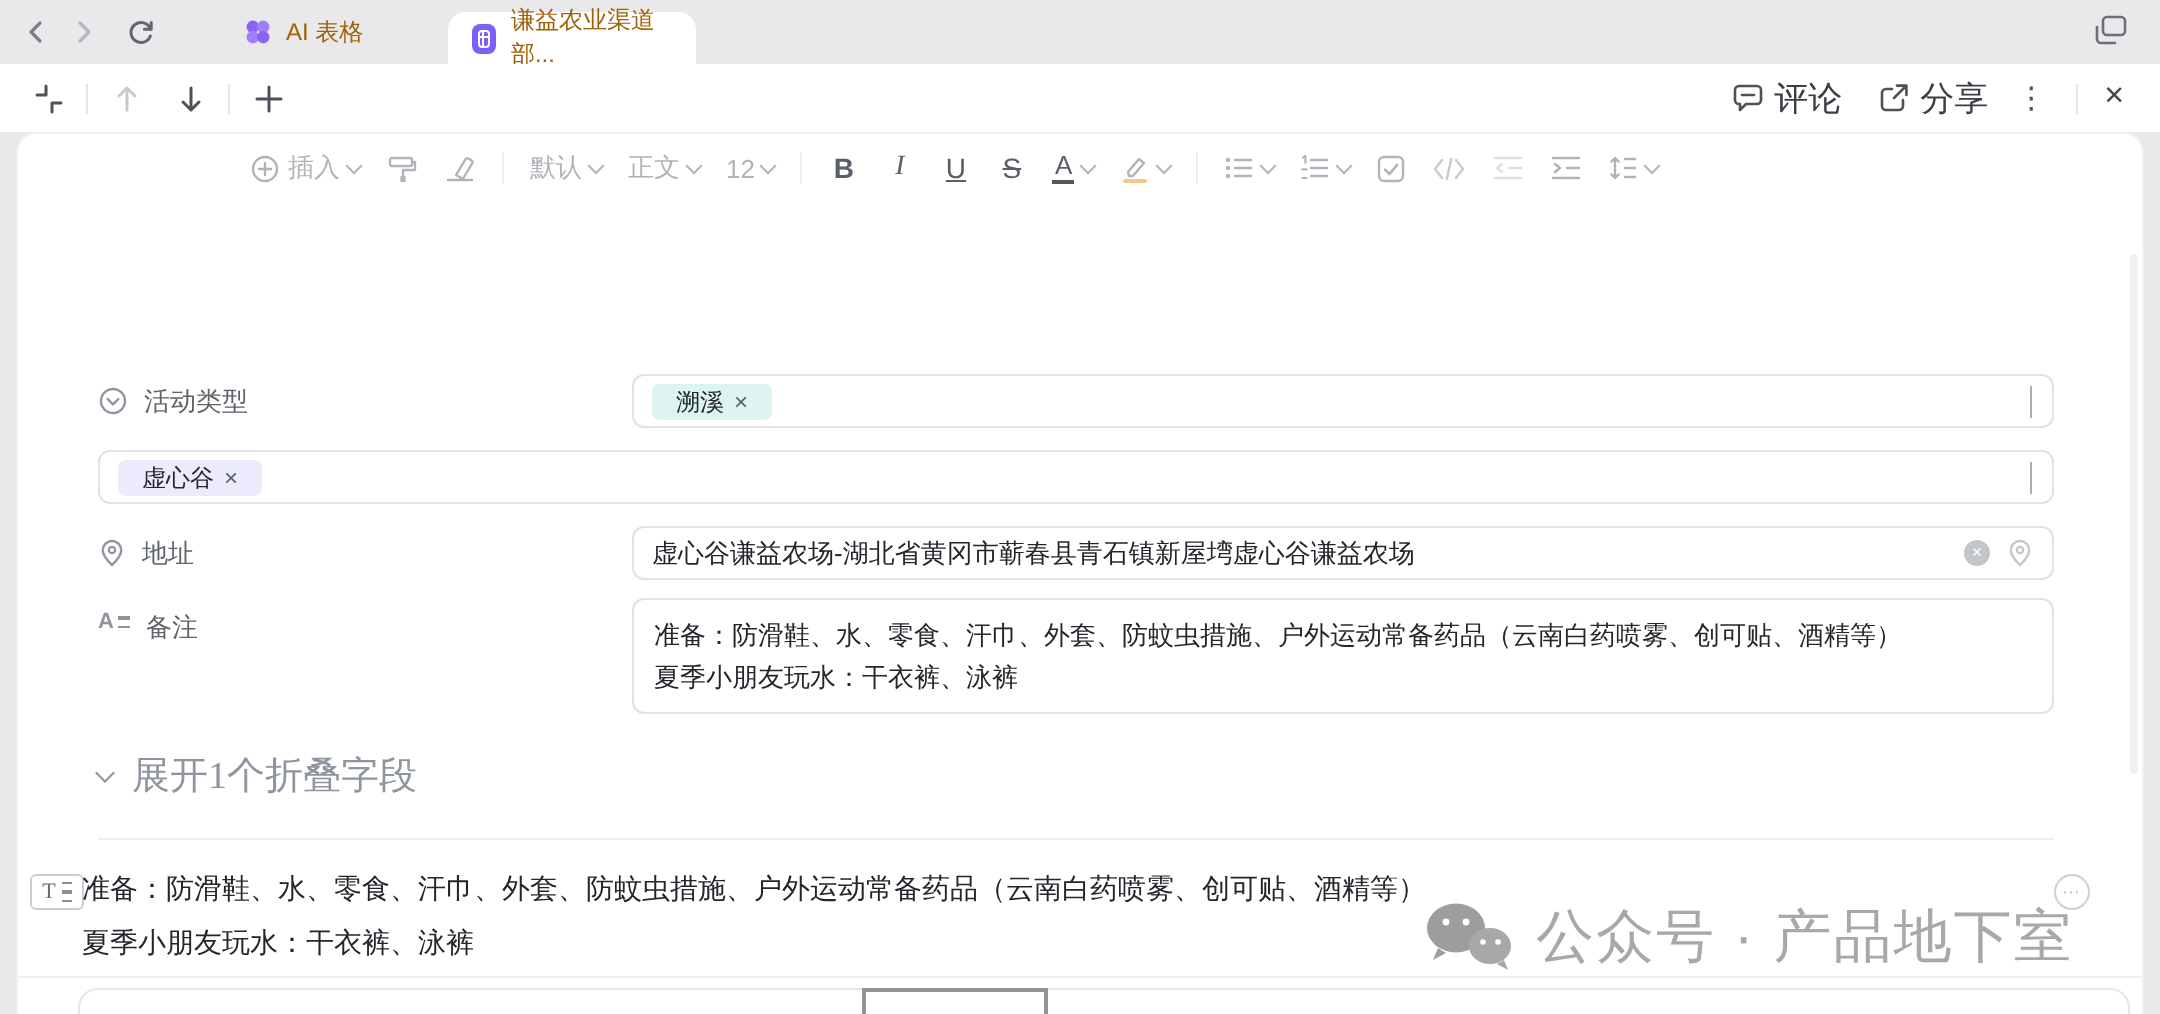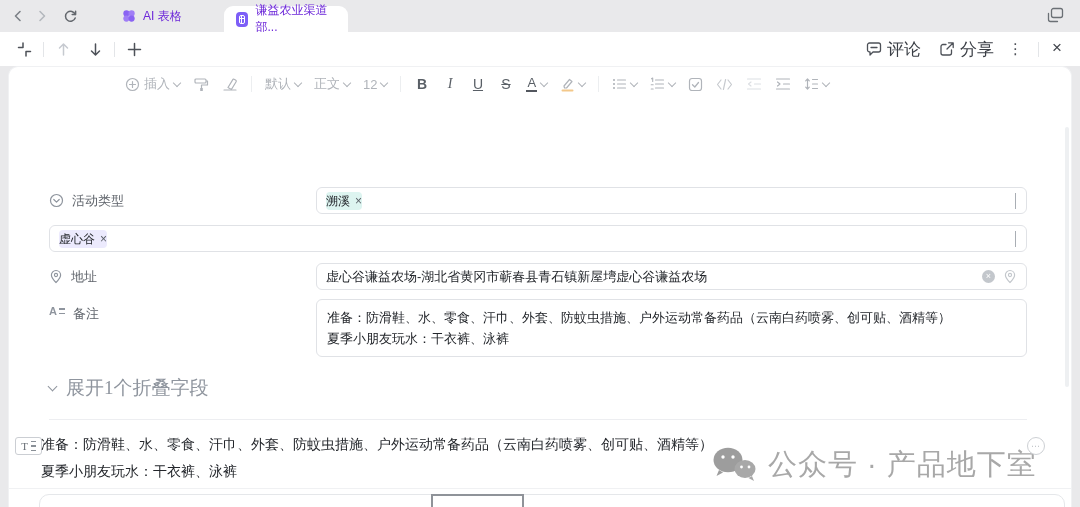--- a/index.html
+++ b/index.html
@@ -3,21 +3,21 @@
 <meta charset="utf-8">
 <style>
   * { margin:0; padding:0; box-sizing:border-box; }
   html,body { width:1080px; height:507px; overflow:hidden; }
   body { font-family:"Liberation Sans","DejaVu Sans",sans-serif; background:#e9e9eb; position:relative; color:#23262b; }
   svg { display:block; }
 
   
   .tabbar { position:absolute; top:0; left:0; right:0; height:32px; background:#e9e9eb; display:flex; align-items:center; }
   .navbtn { width:24px; height:24px; display:flex; align-items:center; justify-content:center; }
-  .tab { height:26px; display:flex; align-items:center; gap:7px; padding:0 12px; font-size:12px; color:#6d28d9; }
+  .tab { height:26px; display:flex; align-items:center; gap:7px; padding:0 12px; font-size:12px; color:#a16207; }
   .tab.active { background:#fff; border-radius:9px 9px 0 0; margin-top:6px; height:26px; }
   .tabicon-grid { width:15px; height:15px; border-radius:4px; background:#7d5ef7; position:relative; }
   .tabicon-grid::after { content:""; position:absolute; inset:3px; border:1.2px solid #fff; border-radius:2px;
        background:linear-gradient(#fff,#fff) center/7px 1.2px no-repeat, linear-gradient(#fff,#fff) center/1.2px 7px no-repeat; }
   .winicon { position:absolute; right:16px; top:7px; }
 
   
   .appbar { position:absolute; top:32px; left:0; right:0; height:34px; background:#fff; display:flex; align-items:center; padding:0 12px; }
   .abtn { display:flex; align-items:center; gap:5px; padding:0 6px; height:26px; color:#3a3e45; font-size:17px; }
   .vsep { width:1px; height:15px; background:#e3e5e8; margin:0 7px; }
@@ -43,40 +43,40 @@
   
   .title { position:absolute; left:40px; top:46px; font-size:27px; font-weight:700; color:#1c2025; display:flex; align-items:center; }
   .caret { width:2px; height:32px; background:#1c2025; margin-left:2px; }
 
   
   .frow { position:absolute; left:40px; right:44px; display:flex; }
   .flabel { width:267px; display:flex; align-items:center; gap:8px; font-size:13px; color:#5f646b; flex:none; }
   .flabel .ficon { color:#8f959e; display:flex; align-items:center; }
   .fctrl { flex:1; border:1px solid #e0e2e6; border-radius:6px; height:27px; display:flex; align-items:center; padding:0 9px; position:relative; font-size:13px; color:#23262b; }
   .fctrl.area { height:58px; align-items:flex-start; flex-direction:column; justify-content:flex-start; padding:7px 10px; line-height:21px; }
-  .chip { display:flex; gap:5px; font-size:12px; color:#23262b; border-radius:4px; padding:2px 0; line-height:14px; }
+  .chip { display:flex; gap:5px; font-size:12px; color:#23262b; border-radius:4px; padding:2px 12px; line-height:14px; }
   .chip .x { color:#5b6168; font-size:12px; }
   .ctl-chev { position:absolute; right:10px; color:#a9aeb4; }
   .addr-icons { position:absolute; right:9px; display:flex; align-items:center; gap:8px; }
   .clearbtn { width:13px; height:13px; border-radius:50%; background:#c3c7cc; color:#fff; font-size:9px; line-height:13px; text-align:center; }
   .aicon-A { display:flex; align-items:center; gap:2px; }
   .aicon-A b { font-size:11px; font-weight:600; color:#8f959e; }
   .alines { display:flex; flex-direction:column; gap:3px; }
   .alines i { display:block; width:6px; height:1.4px; background:#8f959e; }
 
   .toggle { position:absolute; left:40px; top:308px; display:flex; align-items:center; gap:10px; color:#8f959e; font-size:19px;font-family:Liberation Serif, serif; }
   .div1 { position:absolute; left:40px; right:44px; top:352px; height:1px; background:#edeef1; }
 
   
   .tbadge { position:absolute; left:6px; top:370px; width:27px; height:18px; border:1px solid #cbced3; border-radius:3px; display:flex; align-items:center; justify-content:center; gap:3px; color:#696f76; }
   .tbadge span { font-size:11px; font-family:"Liberation Serif",serif; }
   .tbadge .alines i { width:5px; background:#8a9097; }
   .para { position:absolute; left:32px; font-size:14px; color:#23262b; }
   .cmt { position:absolute; right:26px; top:370px; width:18px; height:18px; border:1.2px solid #cdd0d4; border-radius:50%; color:#c2c6ca; font-size:9px; line-height:16px; text-align:center; letter-spacing:1px; background:#fff; z-index:3; }
-  .watermark { position:absolute; left:702px; top:378px; height:44px; display:flex; align-items:flex-start; gap:11px; z-index:2; }
+  .watermark { position:absolute; left:702px; top:378px; height:44px; display:flex; align-items:flex-end; gap:11px; z-index:2; }
   .wmtext { font-size:29px; color:#a8a8a8; letter-spacing:1px; white-space:nowrap; }
   .div2 { position:absolute; left:0; right:0; top:421px; height:1px; background:#f0f1f3; }
   .bigbox { position:absolute; left:30px; right:6px; top:427px; height:22px; border:1px solid #e5e7ea; border-radius:10px 10px 0 0; }
   .darkbox { position:absolute; left:422px; top:427px; width:93px; height:22px; border:2px solid #8f9399; background:#fff; z-index:2; }
   .scrollbar { position:absolute; right:2px; top:60px; width:4px; height:260px; background:#eef0f2; border-radius:2px; }
 </style>
 </head>
 <body>
 
 <div class="tabbar">

